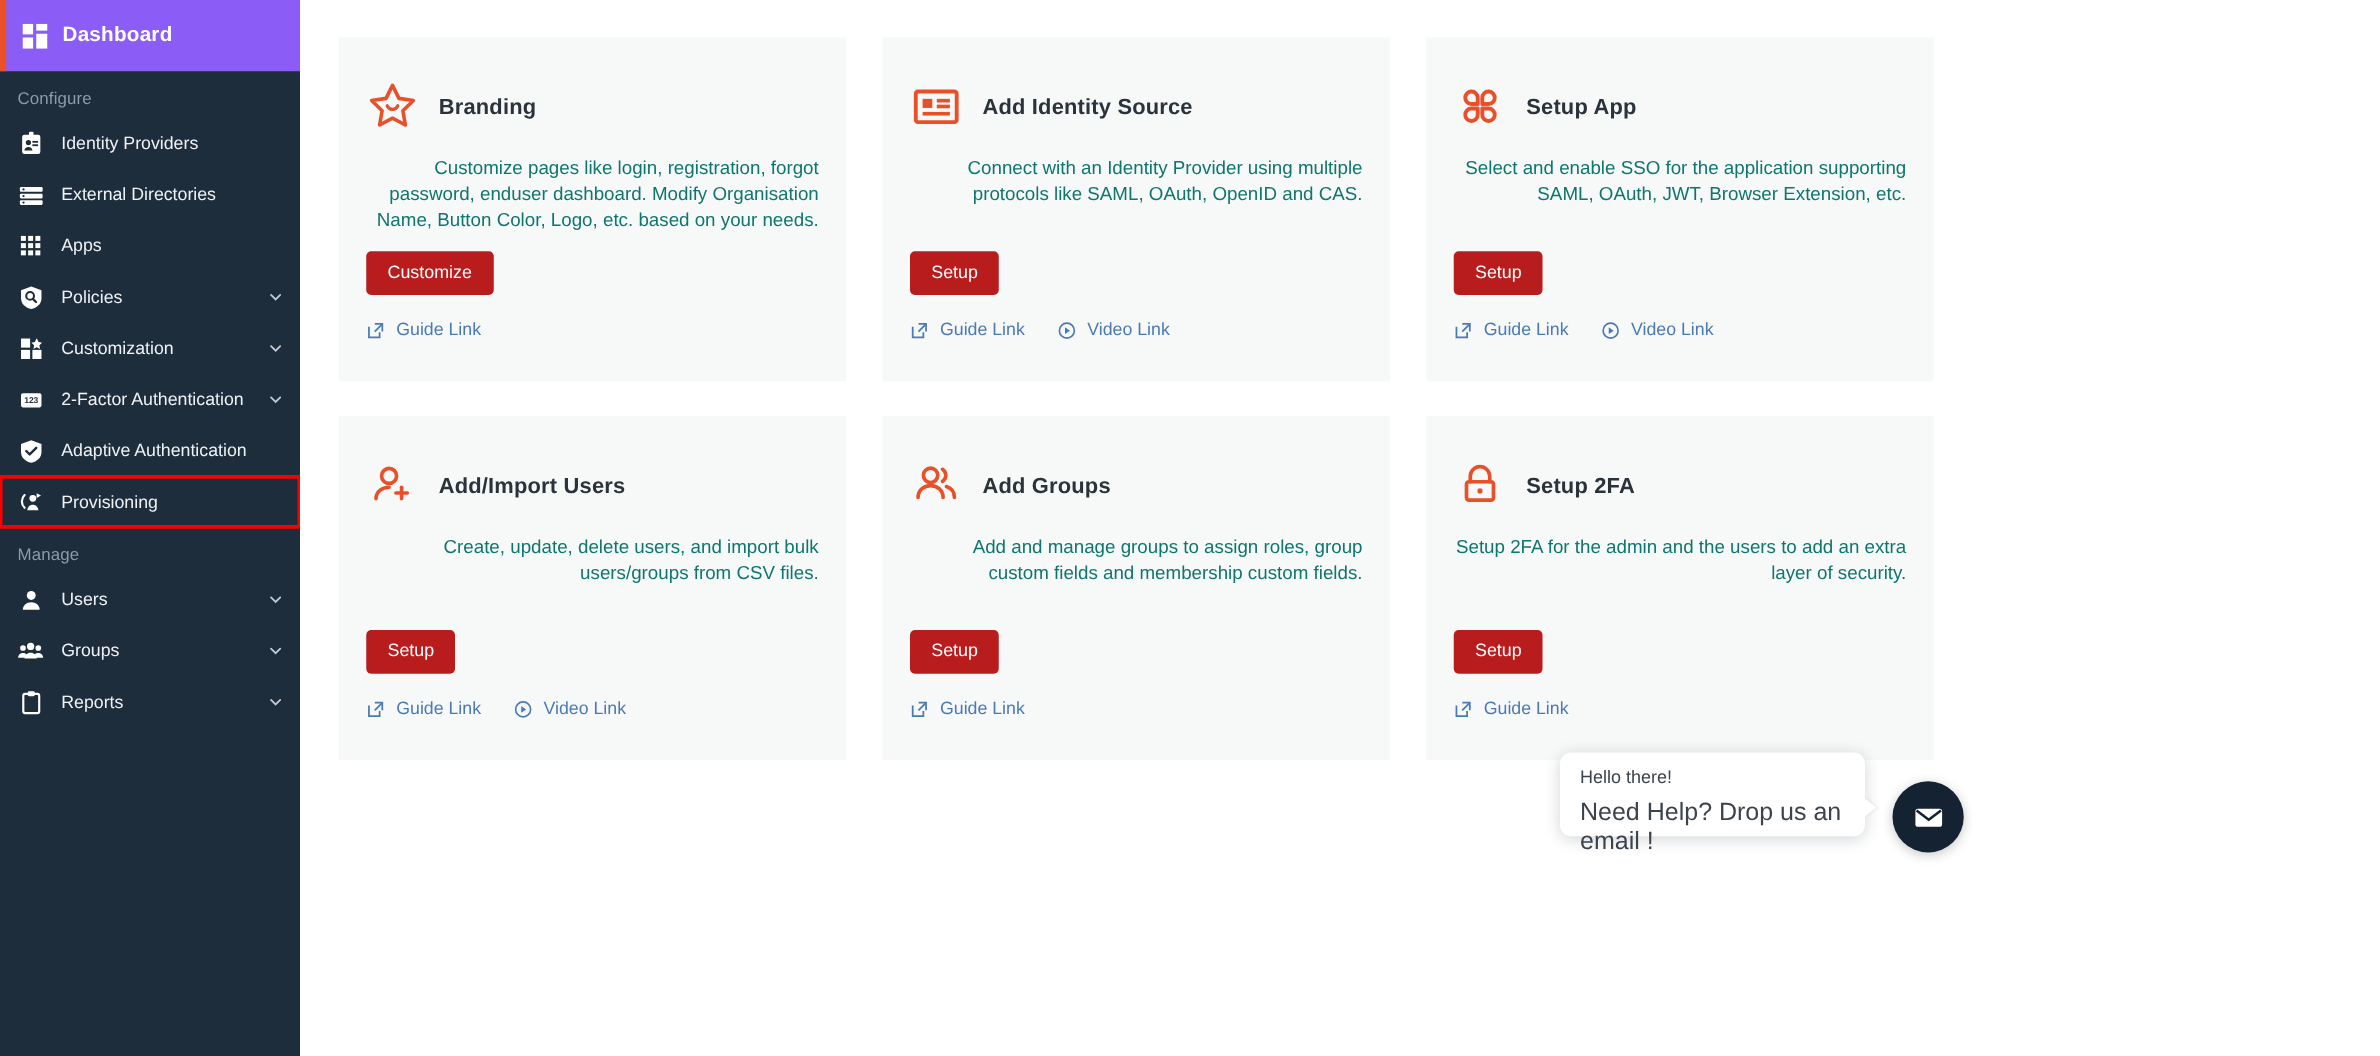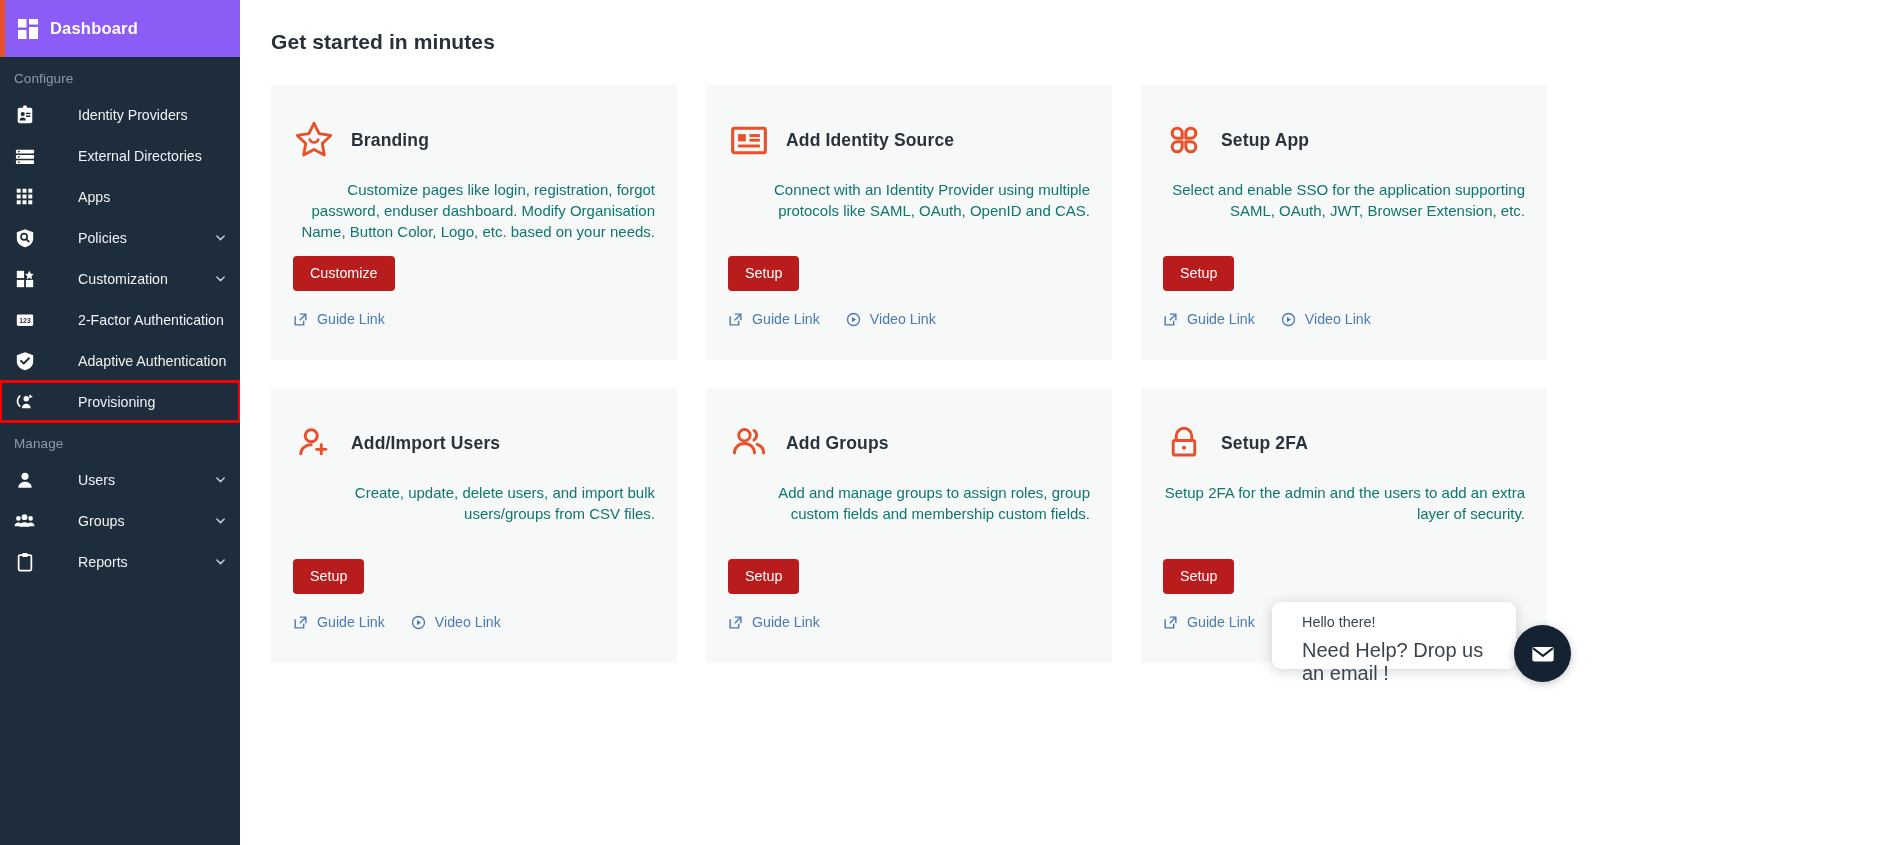--- a/index.html
+++ b/index.html
@@ -44,21 +44,21 @@
   .nav-item {
     display: flex; align-items: center;
     height: 41px; padding: 0 14px 0 14px;
     color: #eef2f5; font-size: 14.2px;
     position: relative; cursor: pointer;
   }
   .nav-item .nav-icon {
     width: 21px; height: 21px; min-width: 21px;
     margin-right: 14px; display: flex; align-items: center; justify-content: center;
   }
-  .nav-item .nav-label { flex: 1; white-space: nowrap; margin-left: 29px; }
+  .nav-item .nav-label { flex: 1; white-space: nowrap; }
   .nav-item .chev {
     width: 11px; height: 11px; opacity: .85; margin-left: 6px;
   }
   .nav-item.highlight {
     outline: 3px solid #fb0000;
     outline-offset: -2px;
   }
 
   
   .main {
@@ -106,26 +106,26 @@
   .card-links { display: flex; align-items: flex-start; gap: 26px; margin-top: 20px; }
   .card-link {
     display: flex; align-items: center; gap: 9px;
     color: #4a7ab5; font-size: 14.2px; cursor: pointer; text-decoration: none;
   }
   .card-link svg { display: block; }
 
   
   .chat-tooltip {
     position: absolute;
-    left: 1032px; top: 602px;
+    left: 1008px; top: 602px;
     width: 244px; height: 67px;
     background: #ffffff;
     border-radius: 9px;
     box-shadow: 0 2px 13px rgba(25,40,60,.20);
-    padding: 12px 16px 0 30px;
+    padding: 12px 16px 0 16px;
   }
   .chat-tooltip::after {
     content: ""; position: absolute; right: -9px; top: 36px;
     width: 0; height: 0;
     border-top: 8px solid transparent;
     border-bottom: 8px solid transparent;
     border-left: 10px solid #ffffff;
     filter: drop-shadow(2px 0 1px rgba(25,40,60,.06));
   }
   .chat-line1 { font-size: 14.4px; color: #3b444c; margin-bottom: 9px; }
@@ -316,21 +316,20 @@
       <span class="nav-label">Reports</span>
       <svg class="chev" viewBox="0 0 12 12">
           <path d="M2 4.3 6 8.3l4-4" fill="none" stroke="#dfe5ea" stroke-width="1.6" stroke-linecap="round"></path>
         </svg>
     </div>
 
 
   </aside>
 
   <main class="main">
-    <h1 class="page-title">Get started in minutes</h1>
 
     <div class="card-grid">
 
       <section class="card">
         <div class="card-head">
           <span class="card-icon">
             <svg viewBox="0 0 44 44" width="42" height="42">
               <path d="M22 4.5 27.4 15.4 39.5 17.2 30.7 25.7 32.8 37.7 22 32 11.2 37.7 13.3 25.7 4.5 17.2 16.6 15.4z" fill="none" stroke="#e8502a" stroke-width="3" stroke-linejoin="round"></path>
               <path d="M17.5 21.5a4.8 4.8 0 0 0 9 0" fill="none" stroke="#e8502a" stroke-width="2.6" stroke-linecap="round"></path>
             </svg>

